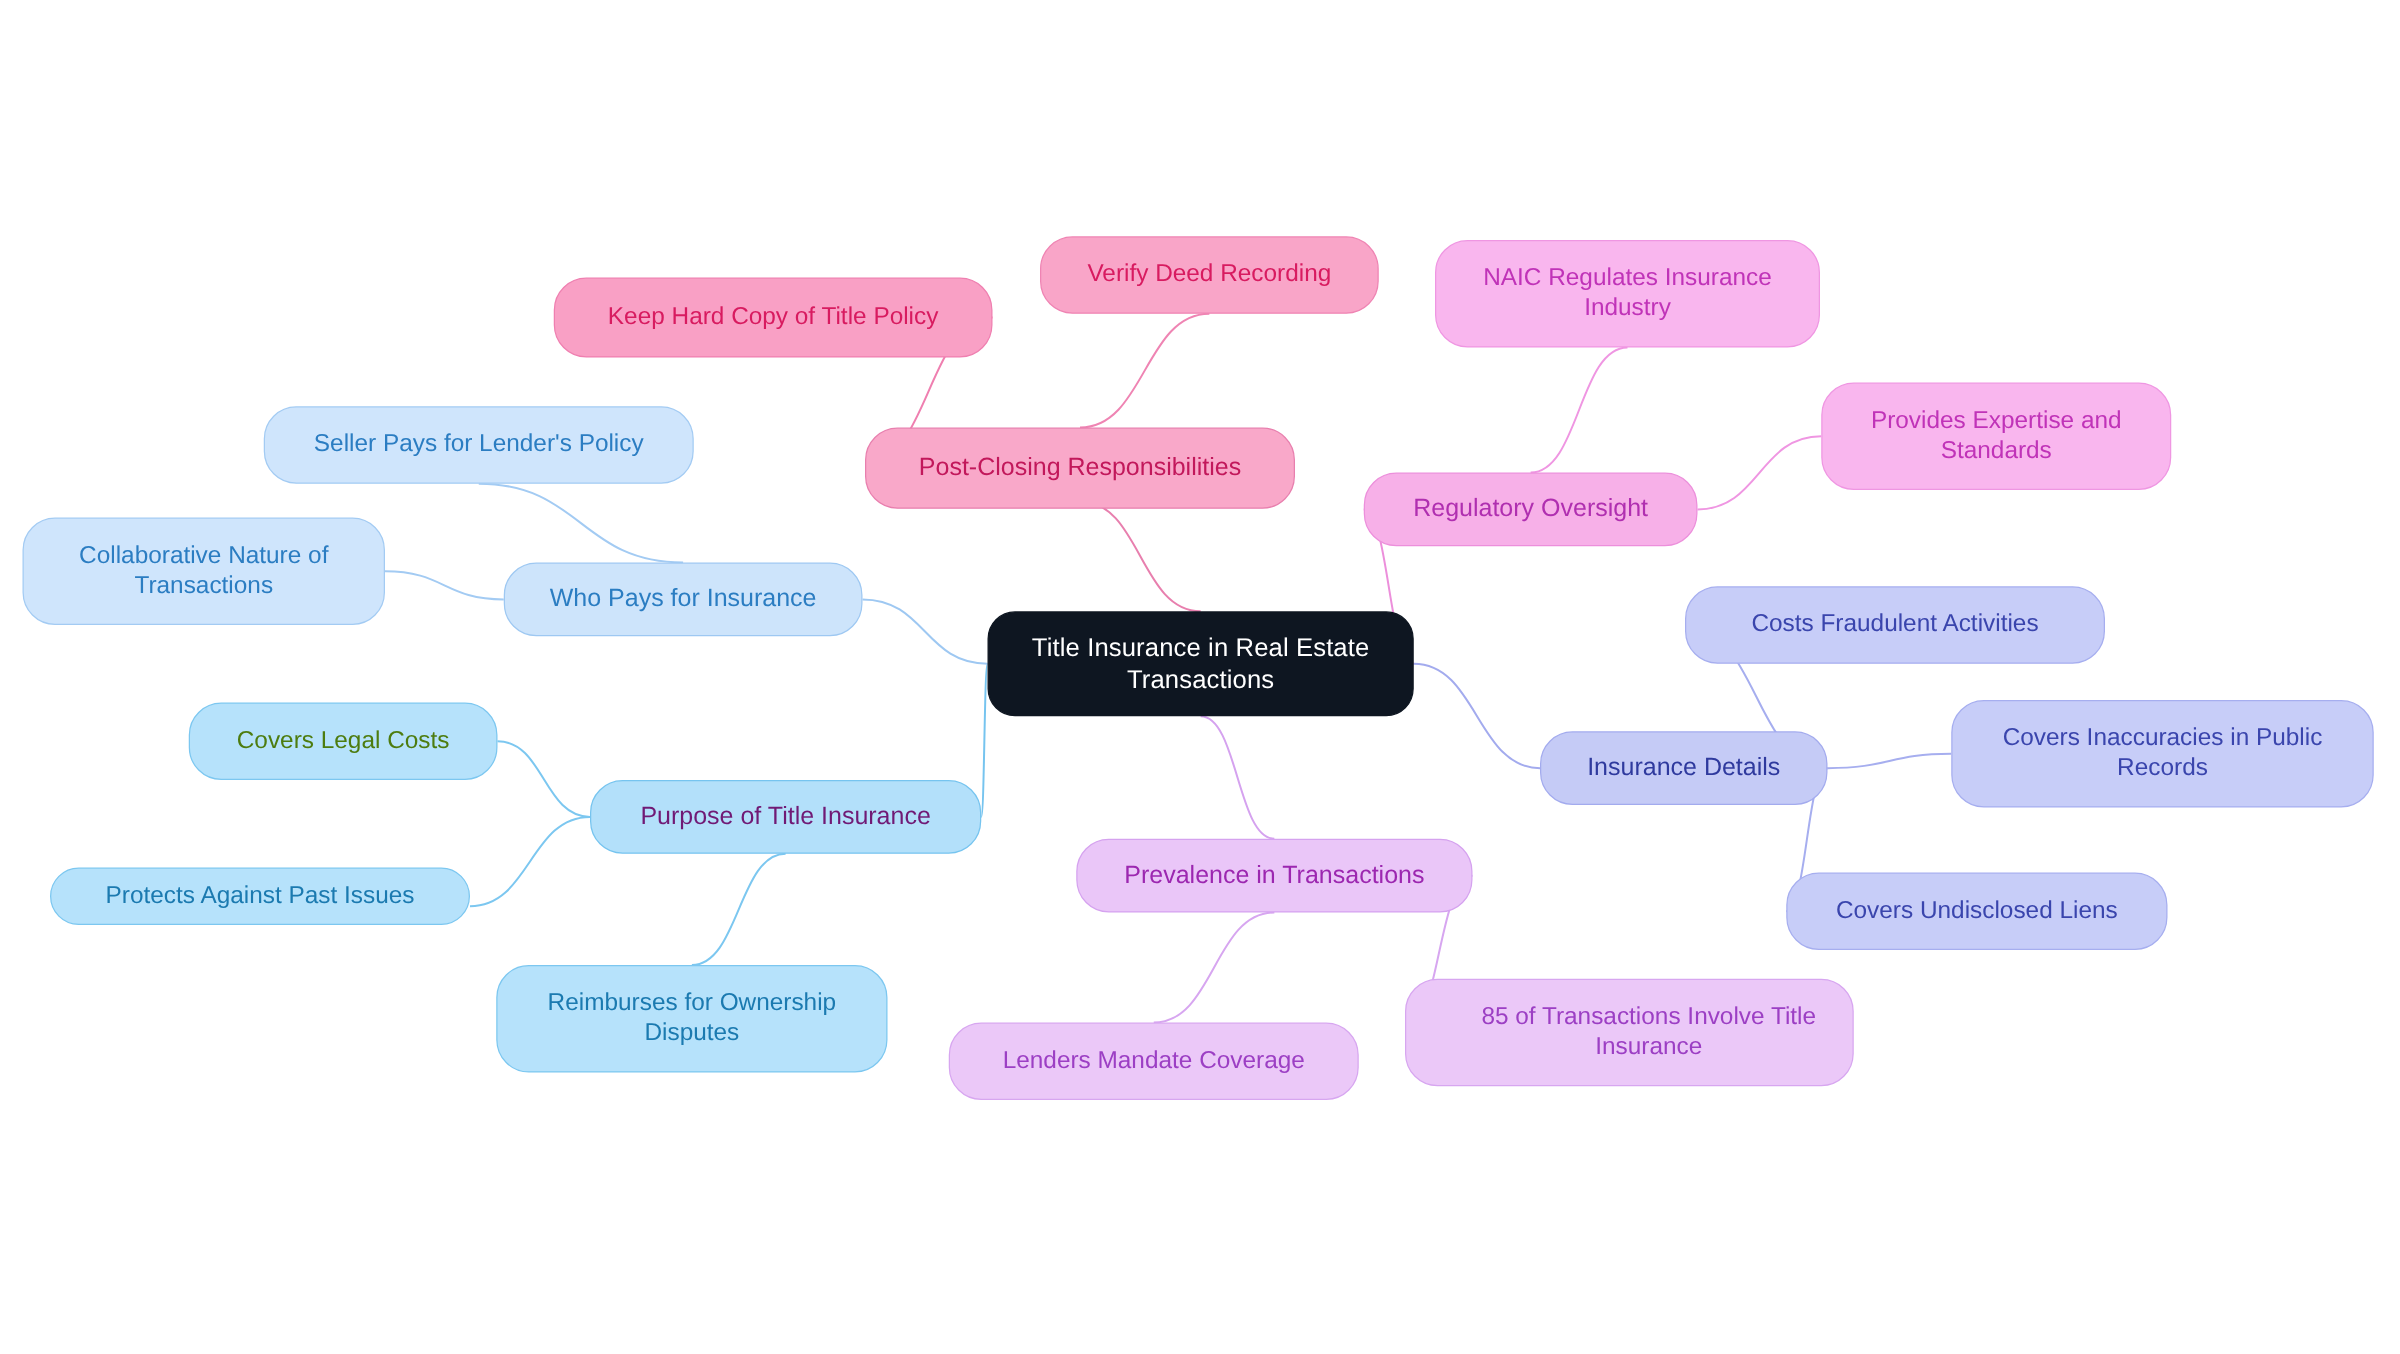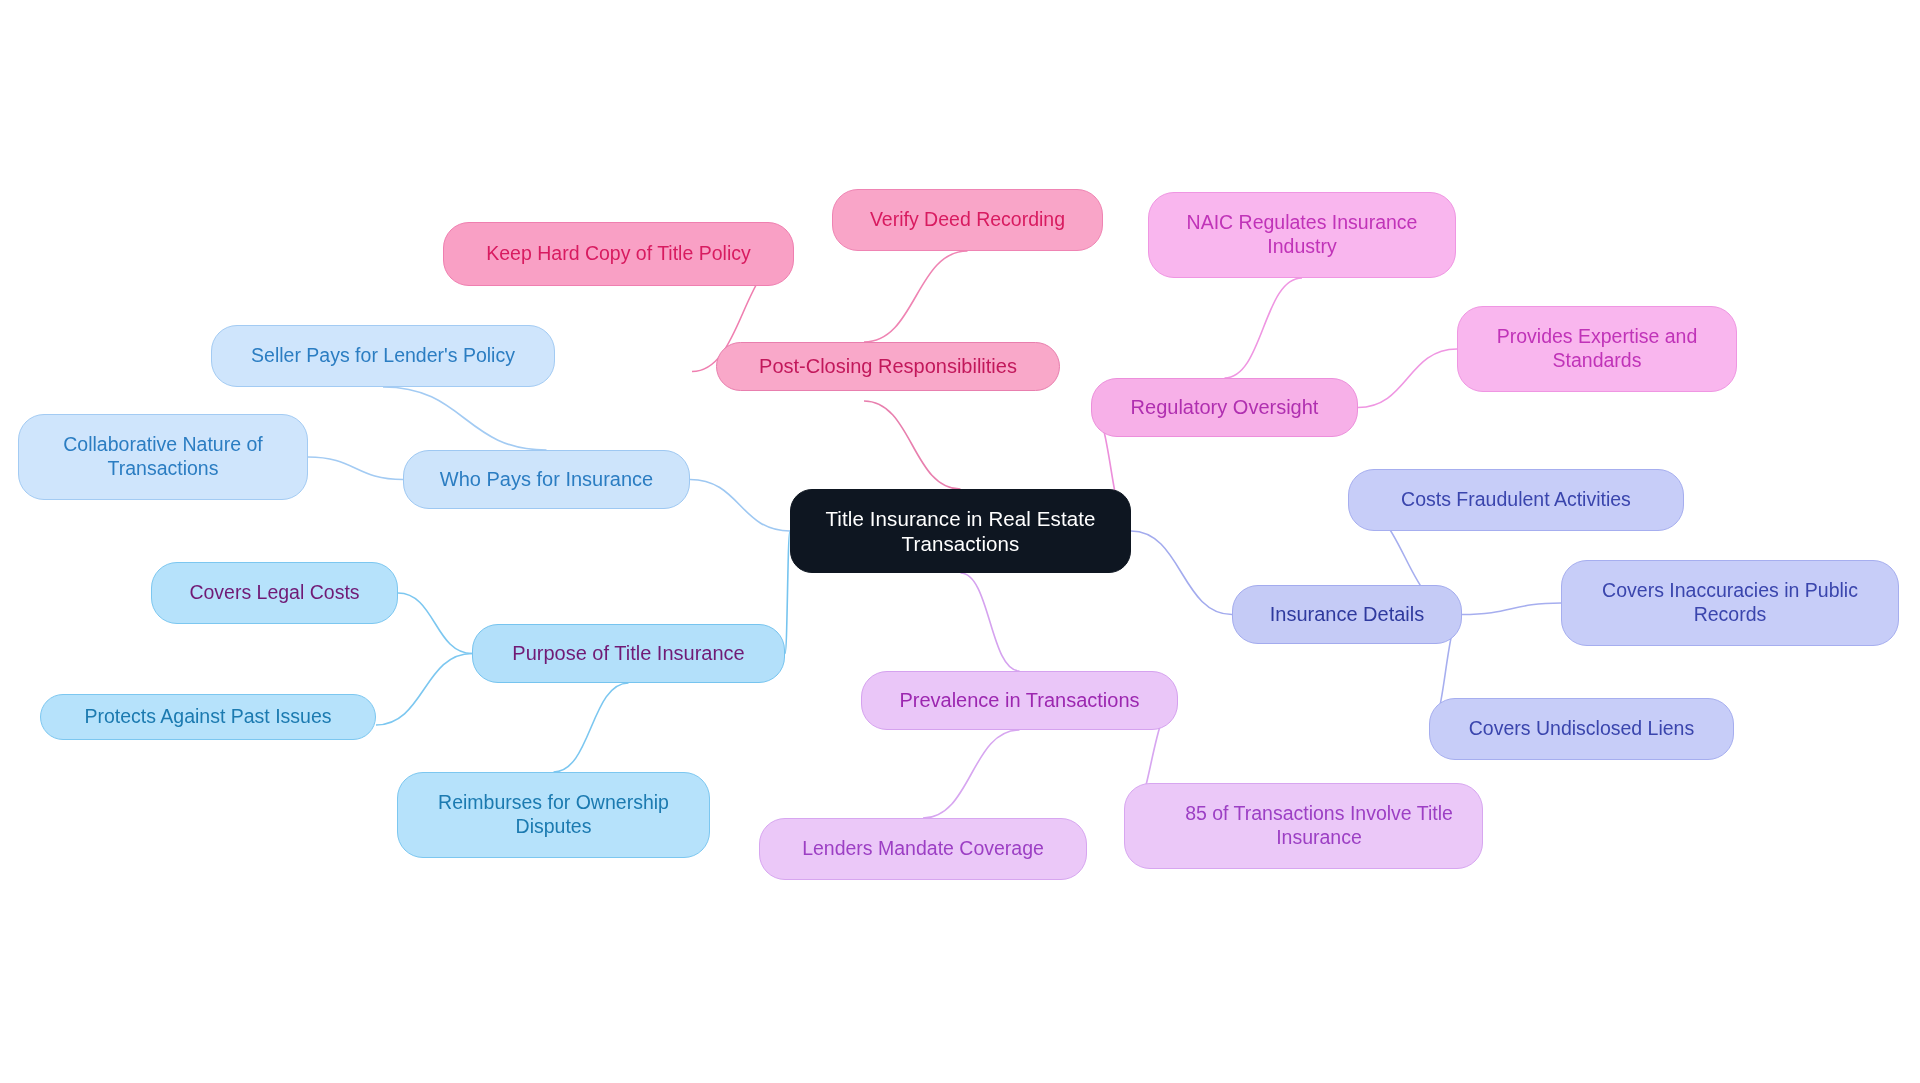--- a/index.html
+++ b/index.html
@@ -75,39 +75,39 @@
       <path d="M 790 531 C 787.5 531, 787.5 653.5, 785 653.5" fill="none" stroke="#76c4ef" stroke-width="1.6"></path>
       <path d="M 472 653.5 C 435 653.5, 435 593, 398 593" fill="none" stroke="#7cc7f0" stroke-width="1.6"></path>
       <path d="M 472 653.5 C 424 653.5, 424 725, 376 725" fill="none" stroke="#7cc7f0" stroke-width="1.6"></path>
       <path d="M 628.5 683 C 591 683, 591 772, 553.5 772" fill="none" stroke="#7cc7f0" stroke-width="1.6"></path>
       <path d="M 790 531 C 740 531, 740 479.5, 690 479.5" fill="none" stroke="#9ec8f2" stroke-width="1.6"></path>
       <path d="M 546.5 450 C 464.75 450, 464.75 387, 383 387" fill="none" stroke="#a3cbf3" stroke-width="1.6"></path>
       <path d="M 403 479.5 C 355.5 479.5, 355.5 457, 308 457" fill="none" stroke="#a3cbf3" stroke-width="1.6"></path>
     </svg>
   <div id="nodes-layer">
       <div class="node root" style="left: 790px; top: 489px; width: 341px; height: 84px; background: rgb(14, 22, 33); border-color: rgb(14, 22, 33); color: rgb(255, 255, 255);"><span>Title Insurance in Real Estate Transactions</span></div>
-      <div class="node branch" style="left: 716px; top: 342px; width: 344px; height: 49px; background: rgb(249, 168, 201); border-color: rgb(232, 127, 174); color: rgb(194, 24, 91);"><span>Post-Closing Responsibilities</span></div>
+      <div class="node branch" style="left: 692px; top: 342px; width: 344px; height: 65px; background: rgb(249, 168, 201); border-color: rgb(232, 127, 174); color: rgb(194, 24, 91);"><span>Post-Closing Responsibilities</span></div>
       <div class="node leaf" style="left: 443px; top: 222px; width: 351px; height: 64px; background: rgb(249, 160, 197); border-color: rgb(239, 127, 176); color: rgb(216, 27, 96);"><span>Keep Hard Copy of Title Policy</span></div>
       <div class="node leaf" style="left: 832px; top: 189px; width: 271px; height: 62px; background: rgb(249, 165, 200); border-color: rgb(239, 132, 179); color: rgb(216, 27, 96);"><span>Verify Deed Recording</span></div>
       <div class="node branch" style="left: 1091px; top: 378px; width: 267px; height: 59px; background: rgb(247, 176, 232); border-color: rgb(236, 143, 219); color: rgb(176, 47, 176);"><span>Regulatory Oversight</span></div>
       <div class="node leaf" style="left: 1148px; top: 192px; width: 308px; height: 86px; background: rgb(249, 182, 238); border-color: rgb(239, 150, 226); color: rgb(192, 51, 184);"><span>NAIC Regulates Insurance
 Industry</span></div>
       <div class="node leaf" style="left: 1457px; top: 306px; width: 280px; height: 86px; background: rgb(249, 182, 238); border-color: rgb(239, 150, 226); color: rgb(192, 51, 184);"><span>Provides Expertise and
 Standards</span></div>
       <div class="node branch" style="left: 1232px; top: 585px; width: 230px; height: 59px; background: rgb(197, 203, 246); border-color: rgb(163, 171, 238); color: rgb(47, 58, 158);"><span>Insurance Details</span></div>
       <div class="node leaf" style="left: 1348px; top: 469px; width: 336px; height: 62px; background: rgb(199, 205, 248); border-color: rgb(166, 174, 239); color: rgb(58, 69, 173);"><span>Costs Fraudulent Activities</span></div>
       <div class="node leaf" style="left: 1561px; top: 560px; width: 338px; height: 86px; background: rgb(199, 205, 248); border-color: rgb(166, 174, 239); color: rgb(58, 69, 173);"><span>Covers Inaccuracies in Public
 Records</span></div>
       <div class="node leaf" style="left: 1429px; top: 698px; width: 305px; height: 62px; background: rgb(199, 205, 248); border-color: rgb(166, 174, 239); color: rgb(58, 69, 173);"><span>Covers Undisclosed Liens</span></div>
       <div class="node branch" style="left: 861px; top: 671px; width: 317px; height: 59px; background: rgb(234, 198, 248); border-color: rgb(213, 162, 239); color: rgb(156, 39, 176);"><span>Prevalence in Transactions</span></div>
       <div class="node leaf" style="left: 759px; top: 818px; width: 328px; height: 62px; background: rgb(235, 200, 248); border-color: rgb(215, 166, 240); color: rgb(156, 63, 196);"><span>Lenders Mandate Coverage</span></div>
       <div class="node leaf" style="left: 1124px; top: 783px; width: 359px; height: 86px; background: rgb(235, 200, 248); border-color: rgb(215, 166, 240); color: rgb(156, 63, 196); padding-left: 45px;"><span>85 of Transactions Involve Title
 Insurance</span></div>
       <div class="node branch" style="left: 472px; top: 624px; width: 313px; height: 59px; background: rgb(179, 224, 250); border-color: rgb(118, 196, 239); color: #701a75;"><span>Purpose of Title Insurance</span></div>
-      <div class="node leaf" style="left: 151px; top: 562px; width: 247px; height: 62px; background: rgb(182, 226, 251); border-color: rgb(124, 199, 240); color: #701a75;"><span>Covers Legal Costs</span></div>
+      <div class="node leaf" style="left: 151px; top: 562px; width: 247px; height: 62px; background: rgb(182, 226, 251); border-color: rgb(124, 199, 240); color: #4d7c0f;"><span>Covers Legal Costs</span></div>
       <div class="node leaf" style="left: 40px; top: 694px; width: 336px; height: 46px; background: rgb(182, 226, 251); border-color: rgb(124, 199, 240); color: rgb(27, 122, 176);"><span>Protects Against Past Issues</span></div>
       <div class="node leaf" style="left: 397px; top: 772px; width: 313px; height: 86px; background: rgb(182, 226, 251); border-color: rgb(124, 199, 240); color: rgb(27, 122, 176);"><span>Reimburses for Ownership
 Disputes</span></div>
       <div class="node branch" style="left: 403px; top: 450px; width: 287px; height: 59px; background: rgb(205, 228, 251); border-color: rgb(158, 200, 242); color: rgb(43, 125, 194);"><span>Who Pays for Insurance</span></div>
       <div class="node leaf" style="left: 211px; top: 325px; width: 344px; height: 62px; background: rgb(207, 229, 252); border-color: rgb(163, 203, 243); color: rgb(43, 125, 194);"><span>Seller Pays for Lender's Policy</span></div>
       <div class="node leaf" style="left: 18px; top: 414px; width: 290px; height: 86px; background: rgb(207, 229, 252); border-color: rgb(163, 203, 243); color: rgb(43, 125, 194);"><span>Collaborative Nature of
 Transactions</span></div>
     </div>
 </div>
 

